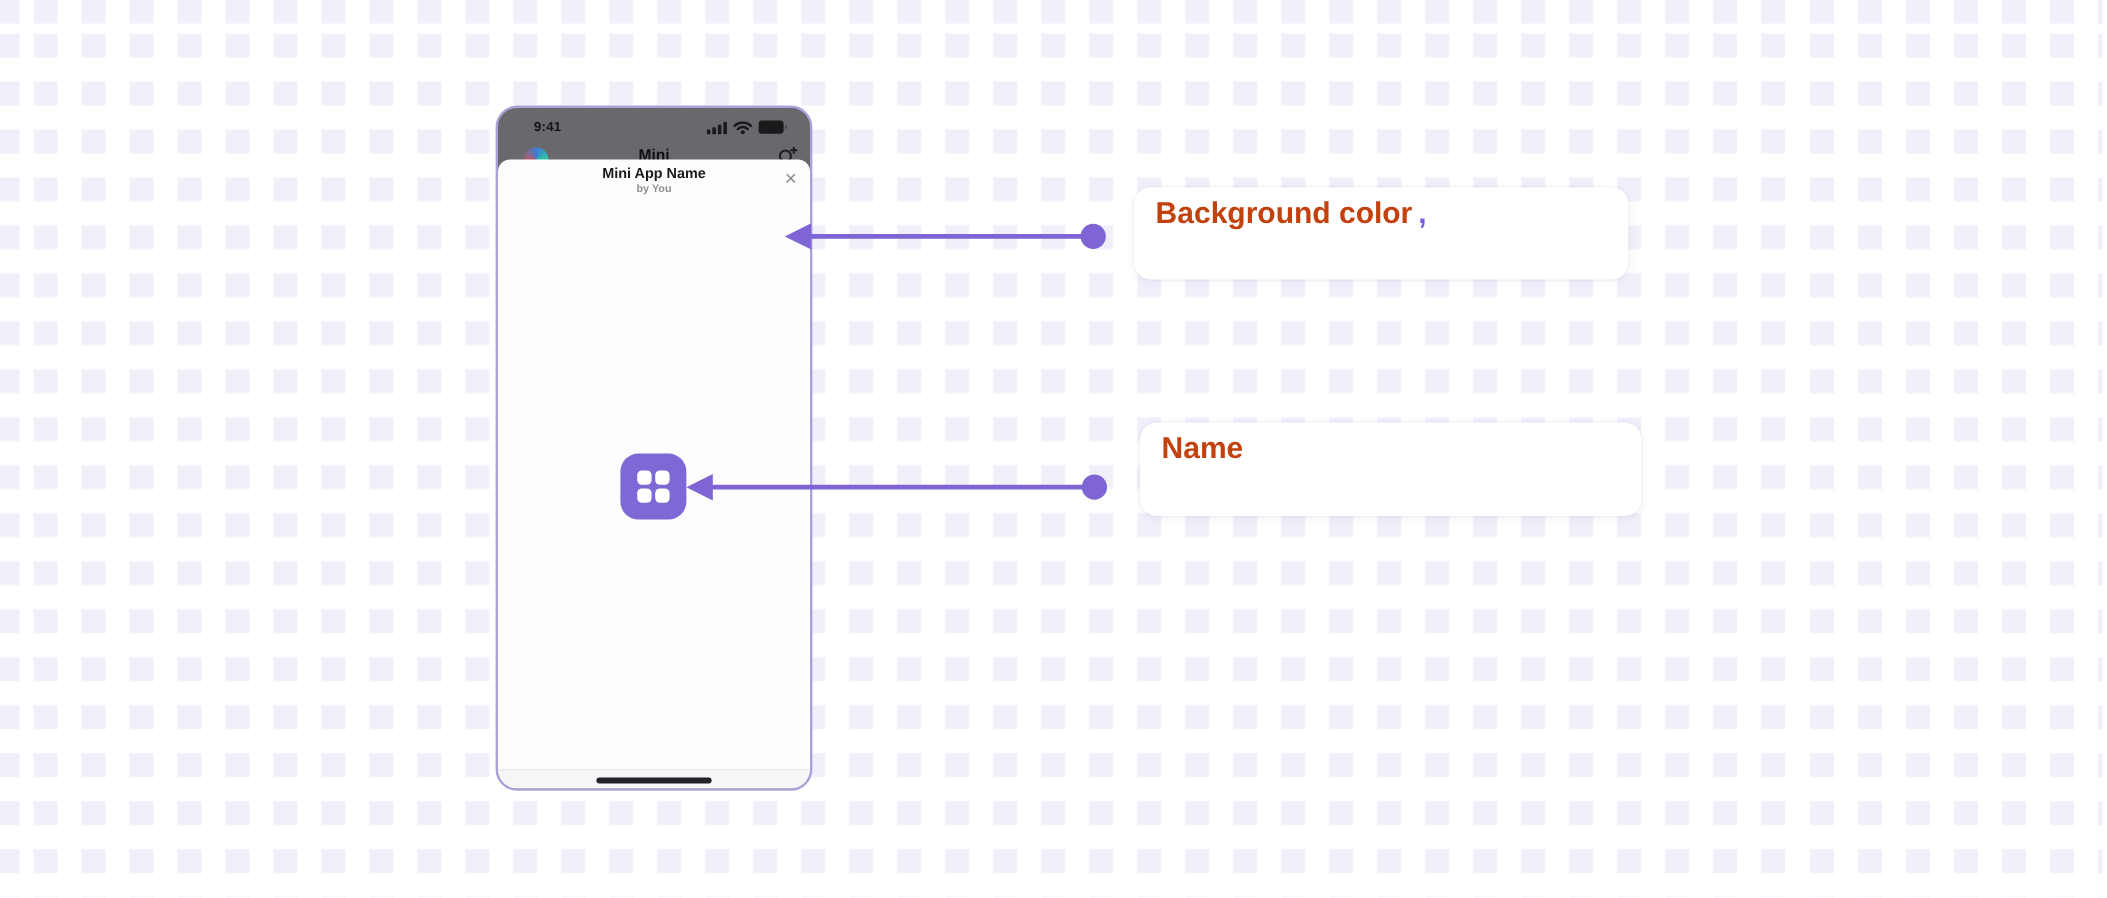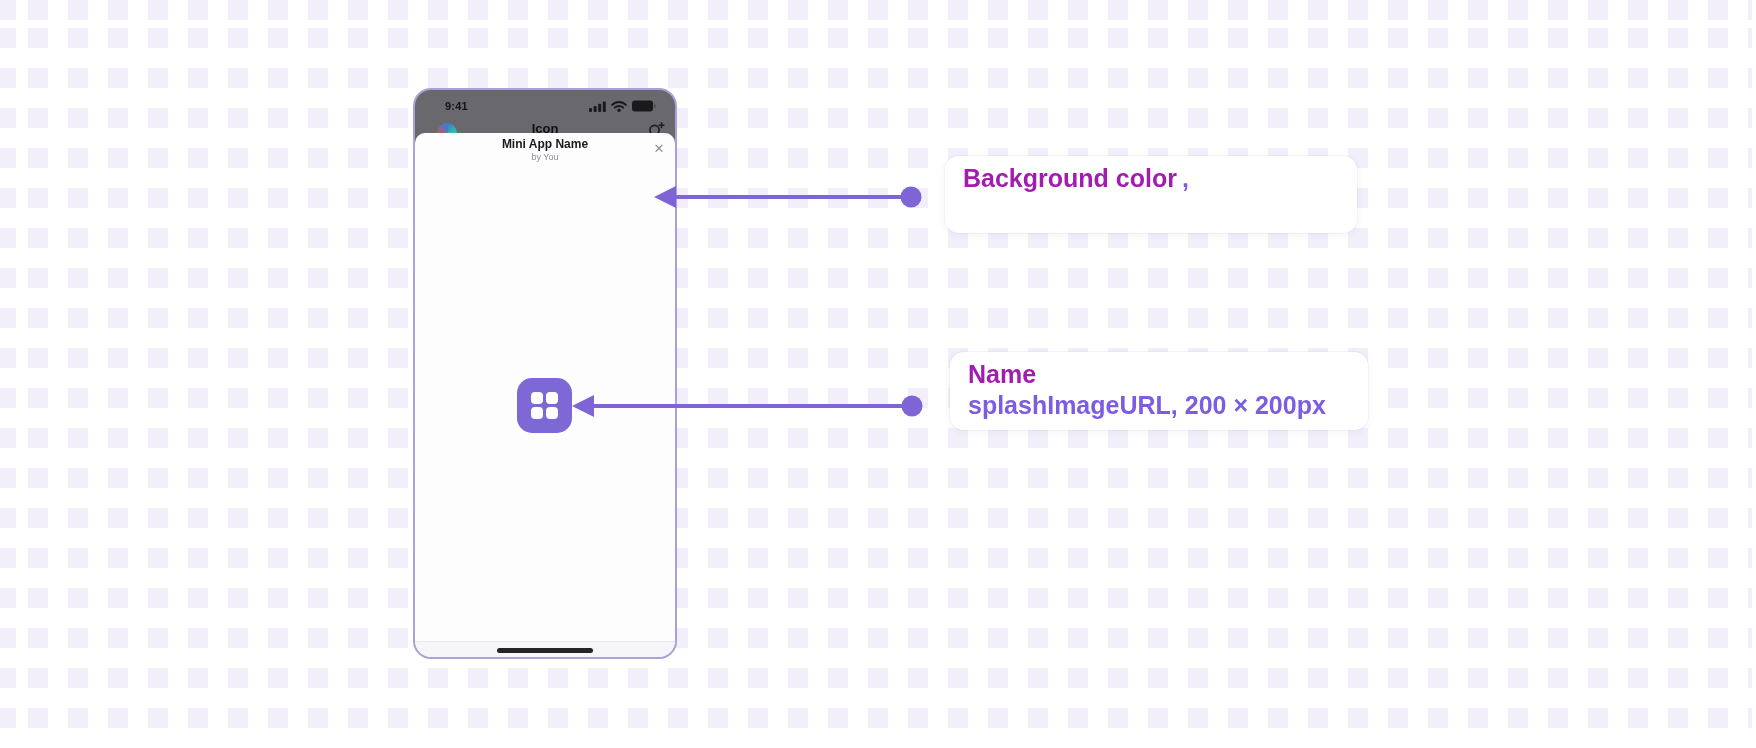--- a/index.html
+++ b/index.html
@@ -50,21 +50,21 @@
   }
   .dim-action { position: absolute; right: 9px; top: 2px; }
 
   .sheet {
     position: absolute; left: 0; right: 0; top: 43px; bottom: 0;
     background: #fdfdfe;
     border-radius: 10px 10px 14px 14px;
   }
   .sheet-header { position: relative; text-align: center; padding-top: 4px; }
   .sheet-title { font-size: 12px; font-weight: 600; color: #1a1a1e; line-height: 14px; }
-  .sheet-byline { font-size: 9px; color: #8f8f94; line-height: 11px; margin-top: 1px; }
+  .sheet-byline { font-size: 9px; color: #8f8f94; line-height: 11px; margin-top: 1px; font-weight: bold; }
   .sheet-close {
     position: absolute; top: 8px; right: 8px;
     width: 16px; height: 16px;
     font-size: 13px; line-height: 16px; text-align: center;
     color: #8e8e93; cursor: pointer;
   }
 
   .app-icon {
     position: absolute; left: 102px; top: 288px;
     width: 55px; height: 55px;
@@ -90,21 +90,21 @@
 
   .callout {
     position: absolute;
     background: #ffffff;
     border-radius: 14px;
     box-shadow: 0 0 0 1px rgba(90,80,160,0.05), 0 2px 8px rgba(60,50,120,0.06);
     padding: 7px 18px 0 18px;
     font-size: 25px; font-weight: 700; line-height: 31px;
     white-space: nowrap;
   }
-  .callout .t-dark { color: #a21caf; }
+  .callout .t-dark { color: #c2410c; }
   .callout .t-accent { color: #7c5ce1; }
   .callout .suffix { margin-left: 5px; }
   .callout-1 { left: 945px; top: 156px; width: 412px; height: 77px; }
   .callout-2 { left: 950px; top: 352px; width: 418px; height: 78px; }
 </style>
 </head>
 <body>
 
 <div class="canvas">
 
@@ -126,21 +126,21 @@
         </svg>
         <svg width="25" height="12">
           <rect x="0" y="0.5" width="21" height="11" rx="3" fill="#1a1a1c"></rect>
           <path d="M22.3 4 a2.2 2.2 0 0 1 0 4 z" fill="#1a1a1c" opacity="0.55"></path>
         </svg>
       </span>
     </div>
 
     <div class="dim-row">
       <span class="dim-avatar"></span>
-      <span class="dim-title">Icon</span>
+      <span class="dim-title">Mini</span>
       <svg class="dim-action" width="18" height="14">
         <circle cx="6.5" cy="8" r="4.6" stroke="#1c1c1e" stroke-width="1.7" fill="none"></circle>
         <path d="M10.5 3.2 h6 M13.5 0.2 v6" stroke="#1c1c1e" stroke-width="1.6"></path>
       </svg>
     </div>
 
     <div class="sheet">
       <div class="sheet-header">
         <div class="sheet-title">Mini App Name</div>
         <div class="sheet-byline">by You</div>
@@ -177,16 +177,15 @@
   <div class="callout callout-1">
     <div>
       <span class="t-dark">Background color</span><span class="t-accent suffix">,</span>
     </div>
   </div>
 
   <div class="callout callout-2">
     <div>
       <span class="t-dark">Name</span><span class="t-accent suffix"></span>
     </div>
-    <div class="t-accent">splashImageURL, 200 × 200px</div>
   </div>
 
 </div>
 
 </body></html>

